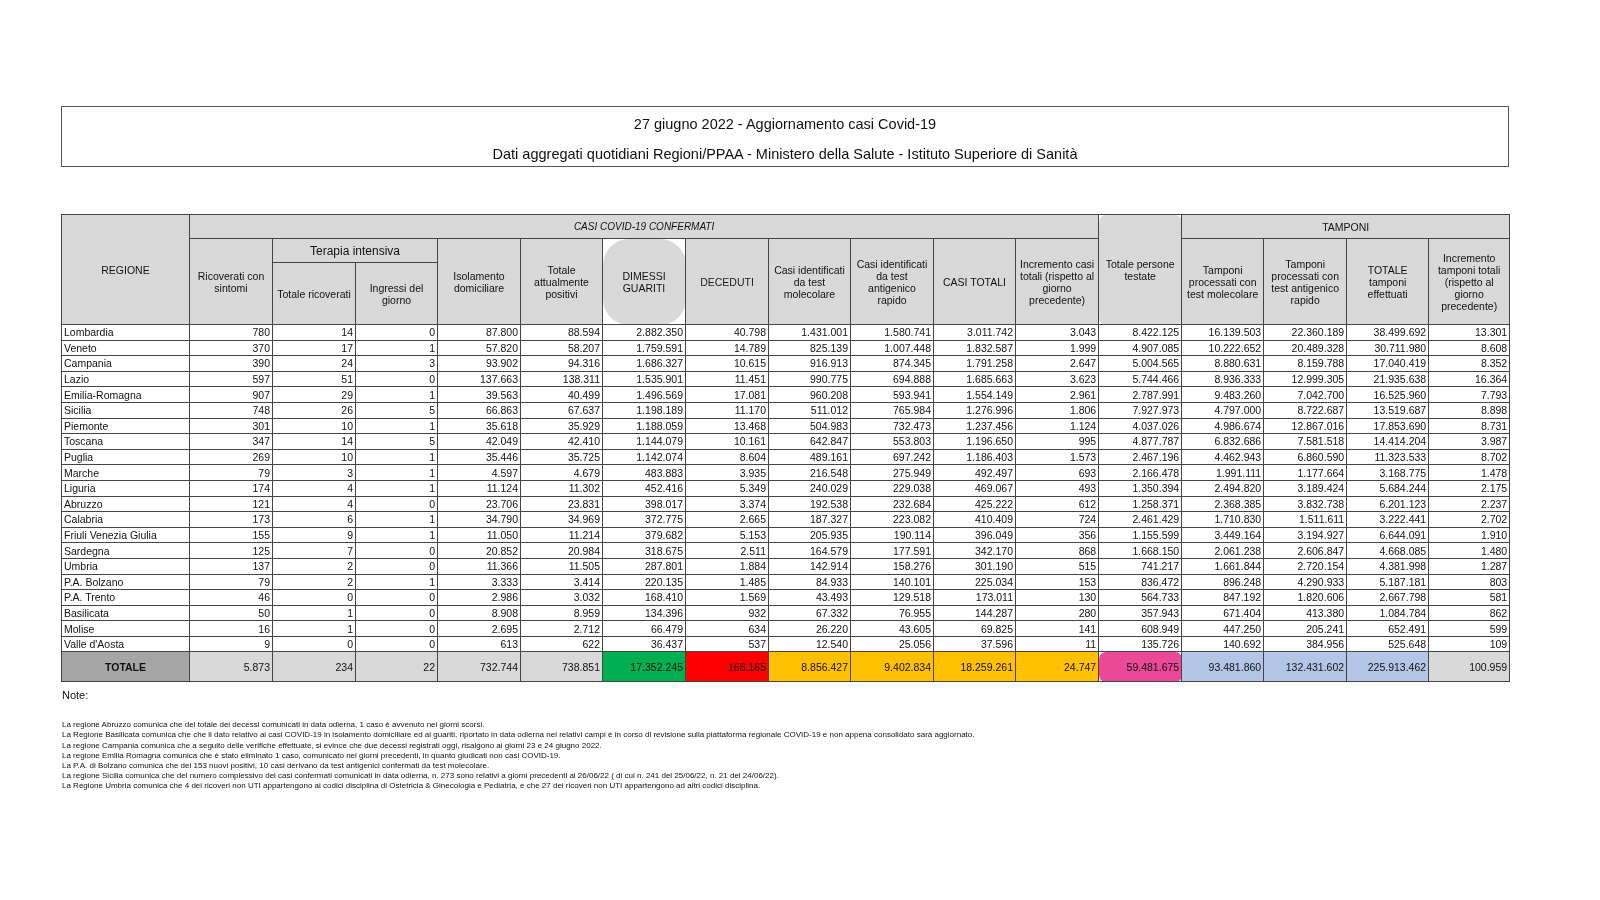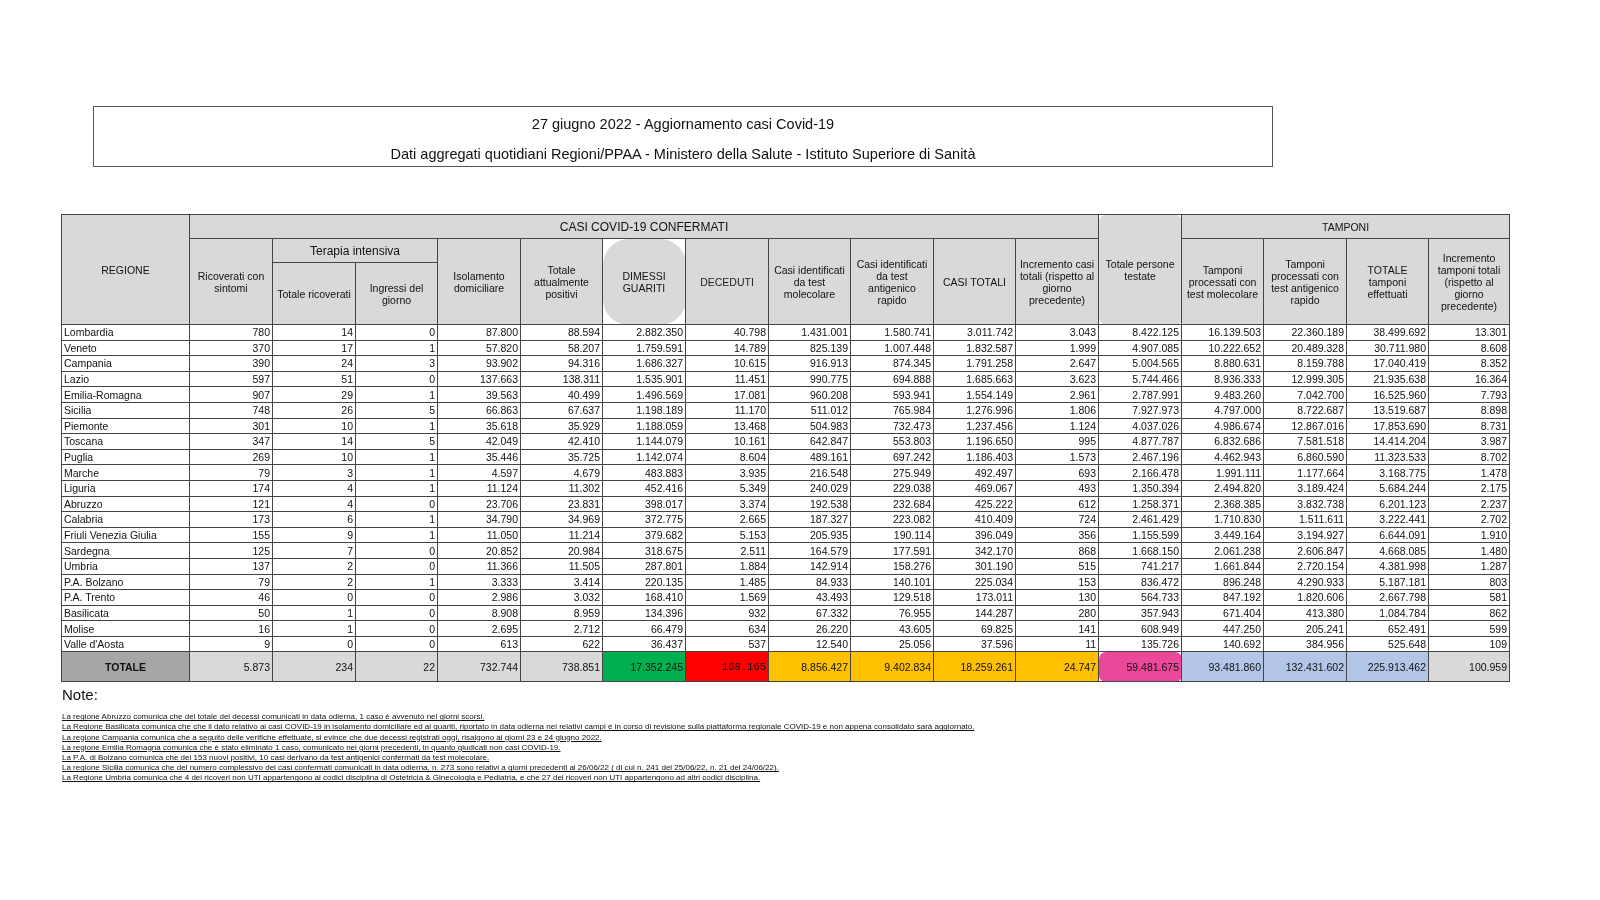--- a/index.html
+++ b/index.html
@@ -1,56 +1,56 @@
 <!DOCTYPE html>
 <html><head>
 <meta charset="utf-8">
 <style>
   html, body { margin: 0; padding: 0; background: #ffffff; }
   body { width: 1600px; height: 900px; position: relative; font-family: "Liberation Sans", sans-serif; color: #111; overflow: hidden; }
   .title-box {
-    position: absolute; left: 61px; top: 106px; width: 1180px; height: 61px;
-    border: 1px solid #555; box-sizing: border-box; text-align: center; margin-left: 32px;
+    position: absolute; left: 61px; top: 106px; width: 1448px; height: 61px;
+    border: 1px solid #555; box-sizing: border-box; text-align: center;
   }
   .title-box .t1 { position: absolute; left: 0; right: 0; top: 9px; font-size: 14.5px; }
   .title-box .t2 { position: absolute; left: 0; right: 0; top: 39px; font-size: 14.5px; }
 
   table.main {
     position: absolute; left: 61px; top: 214px; width: 1449px;
     border-collapse: collapse; table-layout: fixed; font-size: 10.5px;
   }
   table.main td, table.main th {
     border: 1px solid #444; padding: 0 2px; box-sizing: border-box; overflow: hidden; white-space: nowrap;
   }
   table.main th { font-weight: normal; text-align: center; white-space: normal; line-height: 12px; background: #d9d9d9; }
   th.regione-h { background: #a6a6a6; font-weight: bold; }
-  th.group-h { font-weight: bold; font-size: 12px; height: 24px; }
+  th.group-h { font-weight: bold; font-size: 10px; height: 24px; font-style: italic; }
   th.tamp-group { background: #b4c6e7; font-weight: bold; }
   th.green { background: #00b050; border-radius: 26px; }
   th.red { background: #ff0000; color: #222; }
   th.orange { background: #ffc000; }
   th.cyan { background: #00b0f0; }
   th.blue { background: #b4c6e7; }
   th.grey { background: #d9d9d9; }
   tr.hdr2 th { height: 24px; }
   tr.hdr3 th { height: 62px; }
   tbody td { height: 15.6px; text-align: right; background: #fff; line-height: 14px; }
   tbody td.reg { text-align: left; margin-left: 32px; }
   tr.total td { font-weight: normal; height: 30px; background: #d9d9d9; }
   tr.total td.reg { text-align: center; background: #a6a6a6; font-weight: bold; }
   tr.total td.c-green { background: #00b050; }
-  tr.total td.c-red { background: #ff0000; font-family: Liberation Mono, monospace; }
+  tr.total td.c-red { background: #ff0000; }
   tr.total td.c-orange { background: #ffc000; }
   tr.total td.c-cyan { background: #ec4899; }
   tr.total td.c-blue { background: #b4c6e7; }
   td.thick-l, th.thick-l { border-left: 2px solid #222; border-radius: 7px; }
 
   .notes { position: absolute; left: 62px; top: 690px; font-size: 9px; line-height: 10.2px; }
-  .notes .label { font-size: 15px; margin-bottom: 12px; }
-  .notes .line { white-space: nowrap; font-size: 8px; text-decoration: underline; }
+  .notes .label { font-size: 11px; margin-bottom: 20px; }
+  .notes .line { white-space: nowrap; font-size: 8px; }
 </style>
 </head>
 <body>
 
 <div class="title-box">
   <div class="t1">27 giugno 2022 - Aggiornamento casi Covid-19</div>
   <div class="t2">Dati aggregati quotidiani Regioni/PPAA - Ministero della Salute - Istituto Superiore di Sanità</div>
 </div>
 
 <table class="main">

